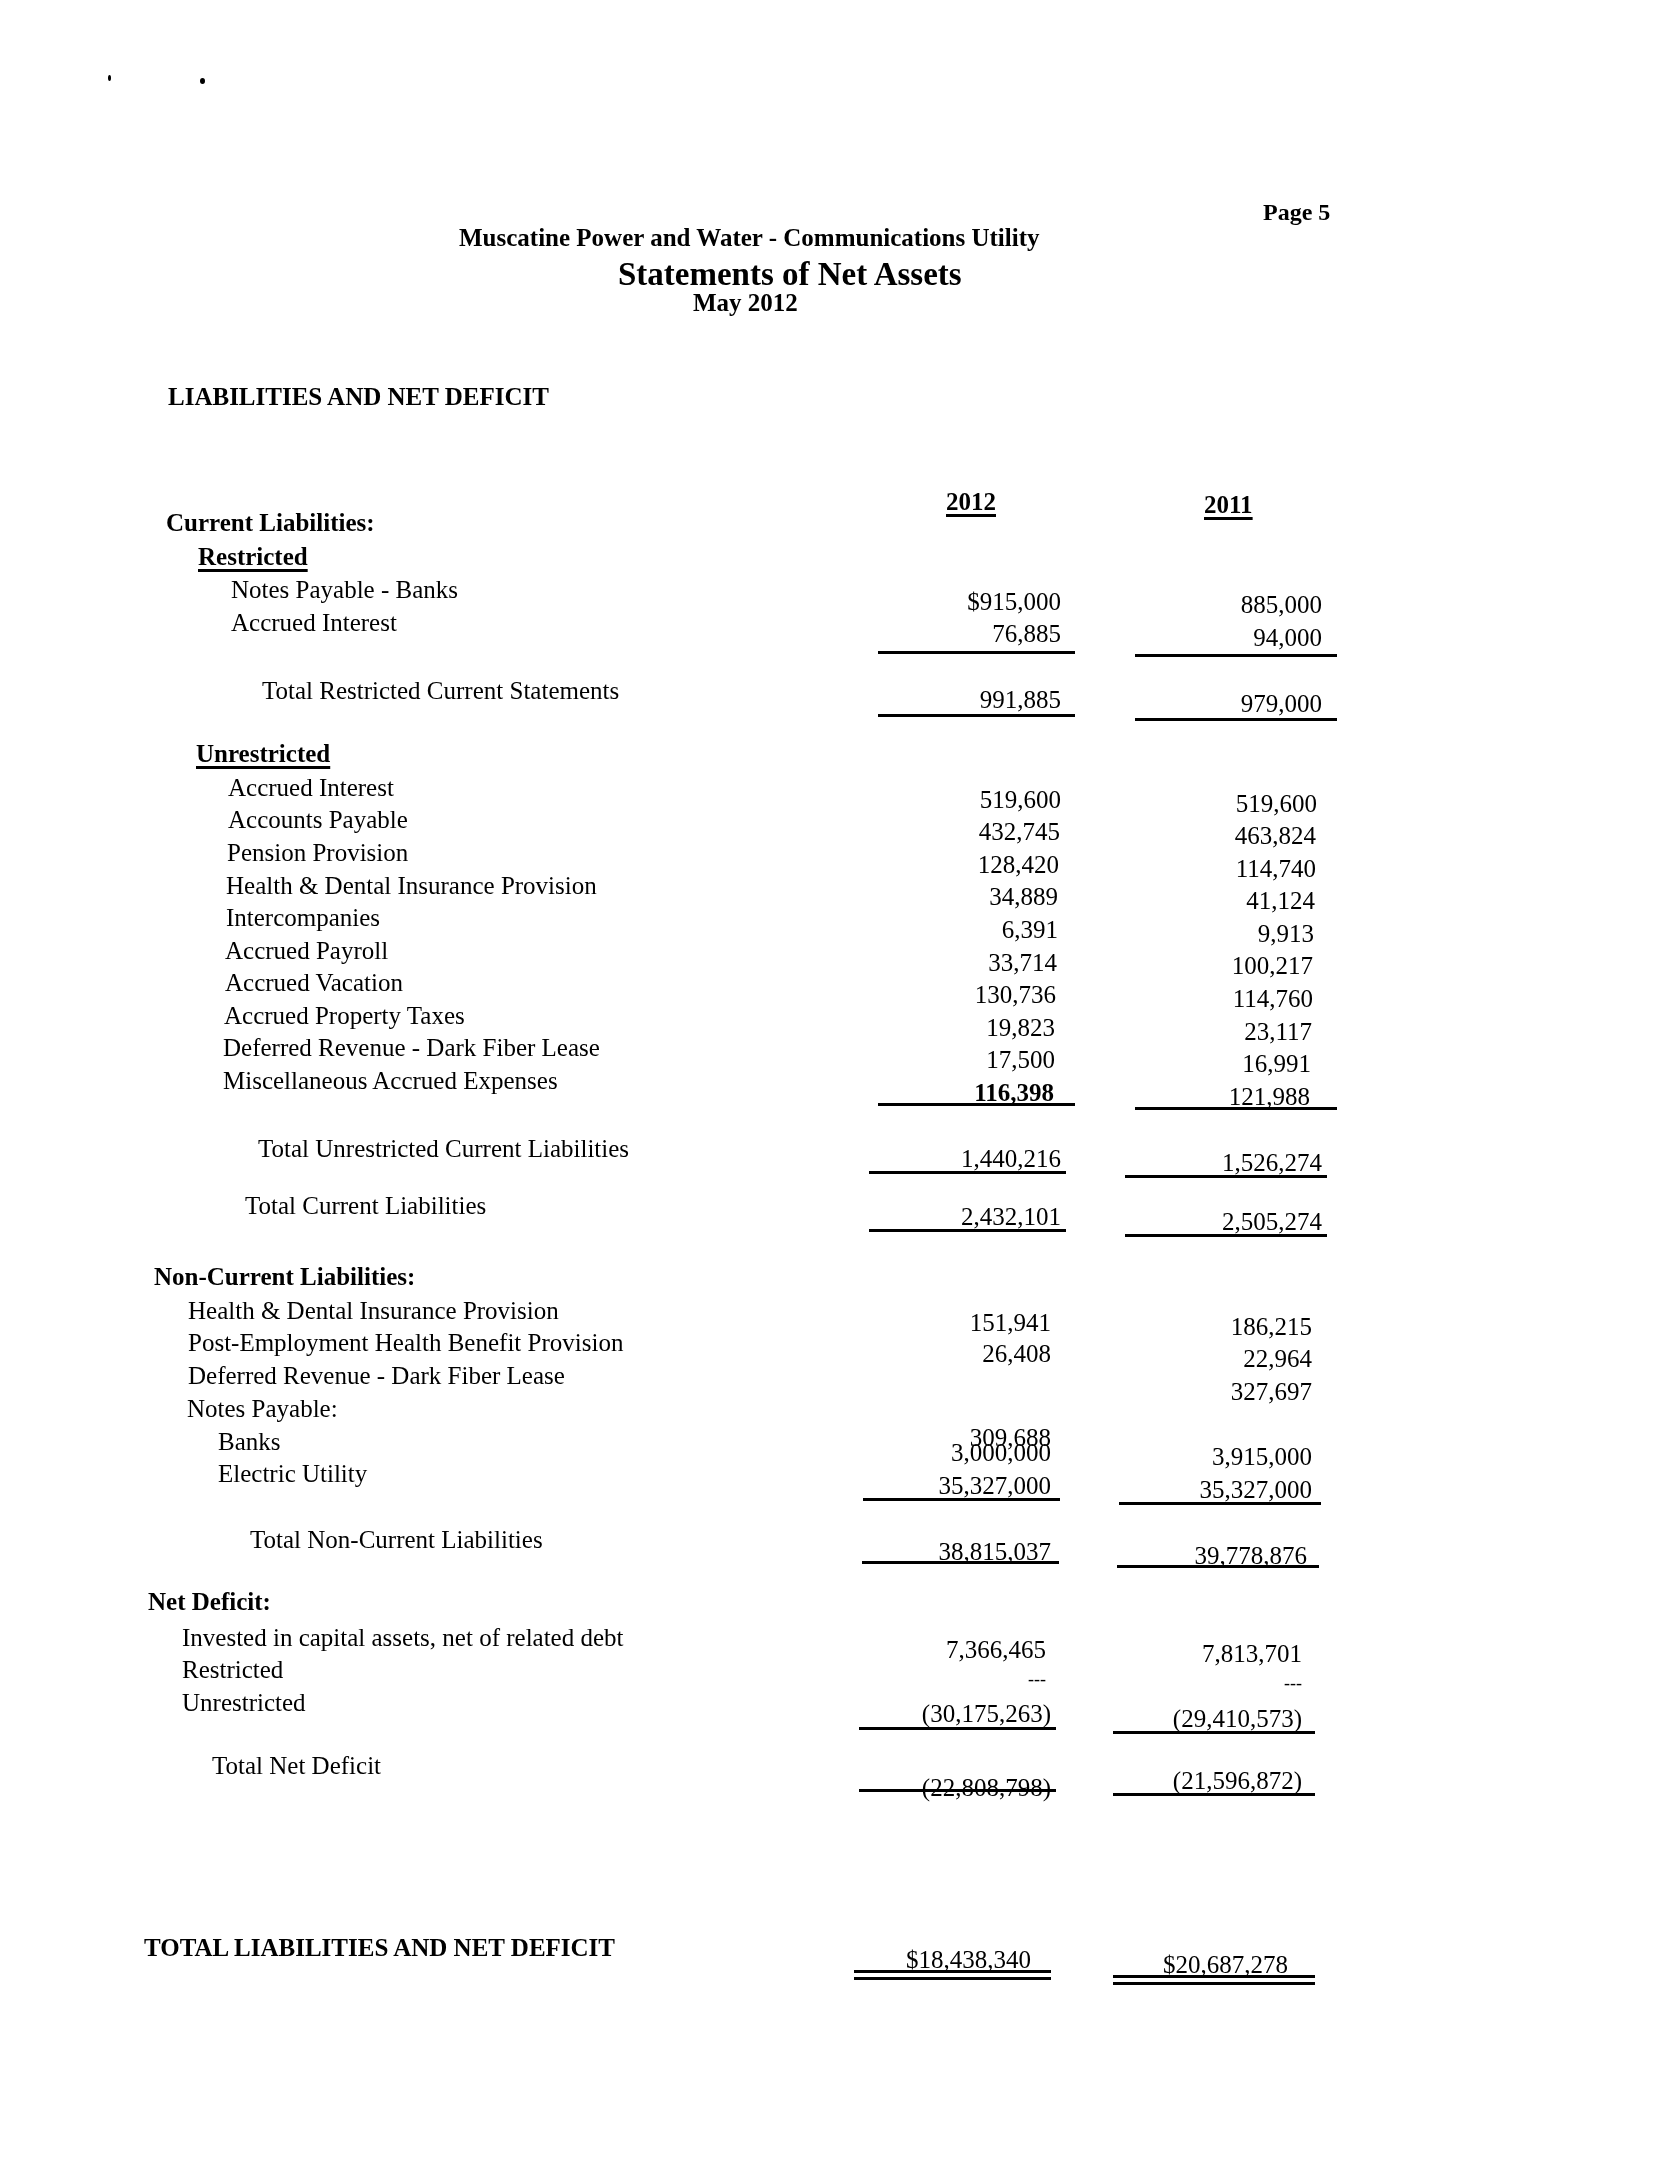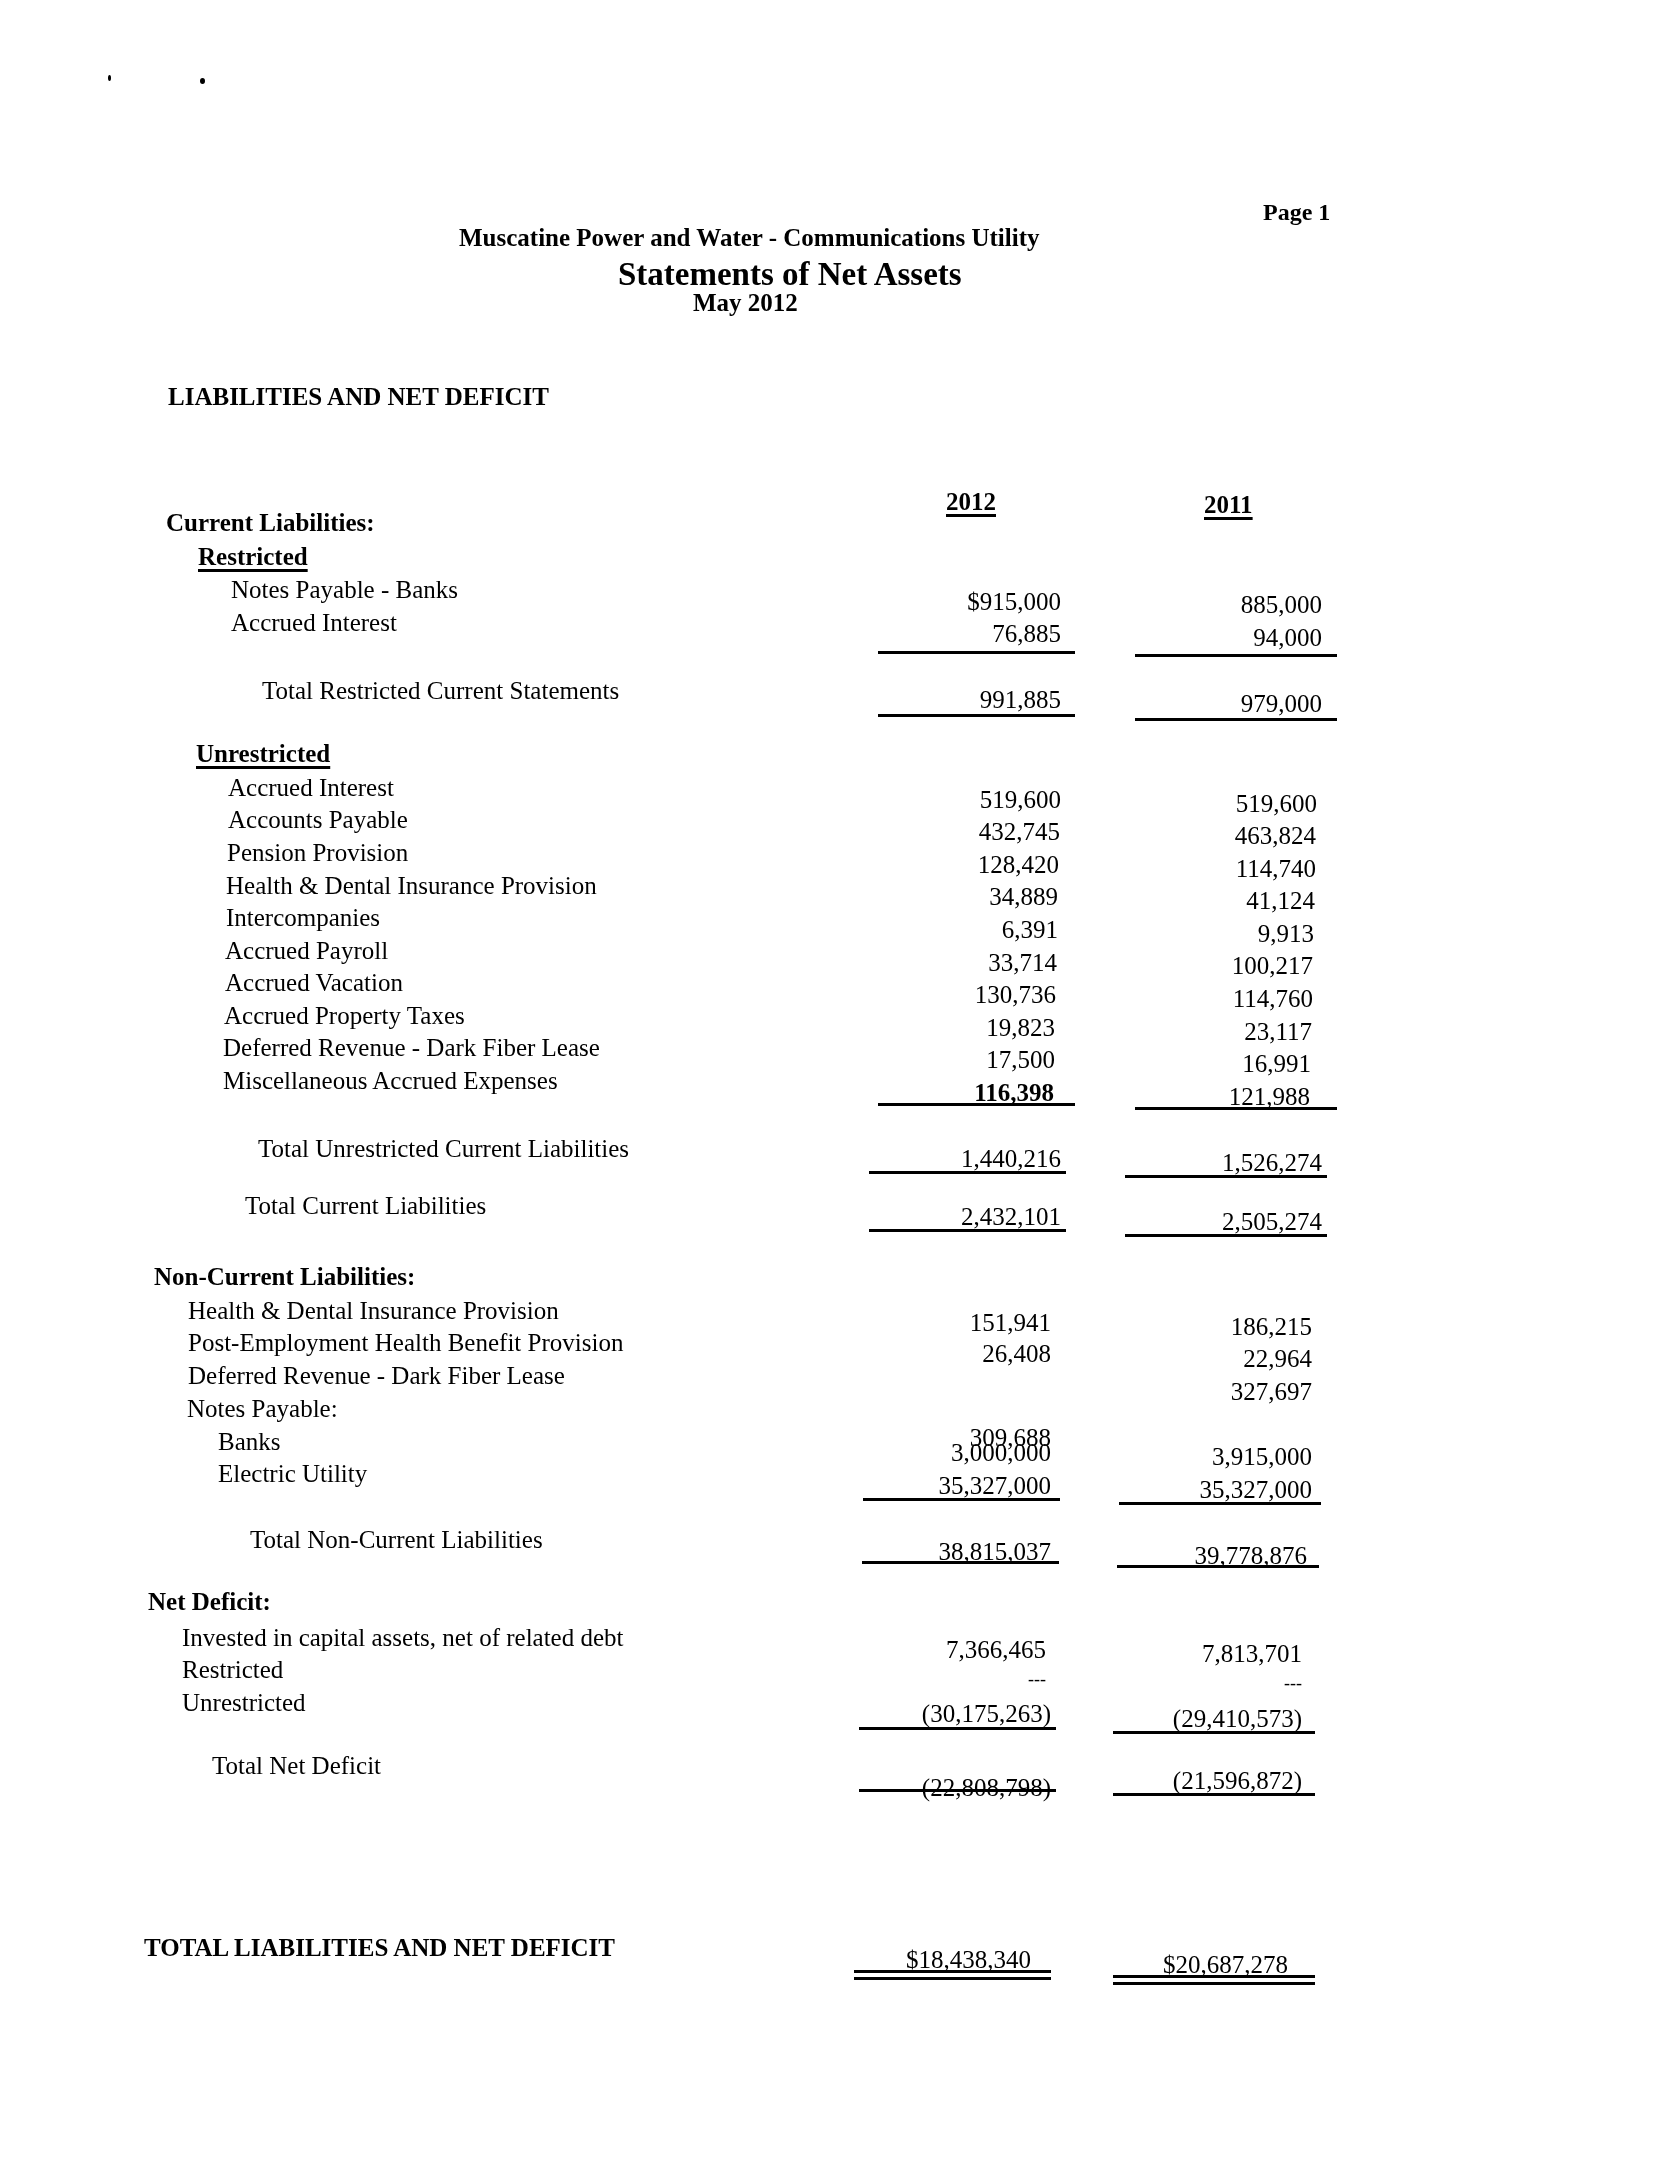--- a/index.html
+++ b/index.html
@@ -16,21 +16,21 @@
   .r1 { left: 878px; width: 197px; }
   .r2 { left: 1135px; width: 202px; }
   .speck { position: absolute; background: #000; border-radius: 50%; }
 </style>
 </head>
 <body>
 
 <div class="speck" style="left:108px;top:75px;width:3px;height:6px;"></div>
 <div class="speck" style="left:200px;top:78px;width:5px;height:6px;"></div>
 
-<div class="abs t b" style="left:1263px;top:200px;font-size:24px;">Page 1</div>
+<div class="abs t b" style="left:1263px;top:200px;font-size:24px;">Page 5</div>
 
 <div class="abs t b" style="left:459px;top:225px;font-size:25px;">Muscatine Power and Water - Communications Utility</div>
 <div class="abs t b" style="left:618px;top:258px;font-size:33px;">Statements of Net Assets</div>
 <div class="abs t b" style="left:693px;top:290px;font-size:25px;">May 2012</div>
 
 <div class="abs t b" style="left:168px;top:384px;font-size:25px;">LIABILITIES AND NET DEFICIT</div>
 
 <div class="abs t b u" style="left:946px;top:489px;">2012</div>
 <div class="abs t b u" style="left:1204px;top:492px;">2011</div>
 

